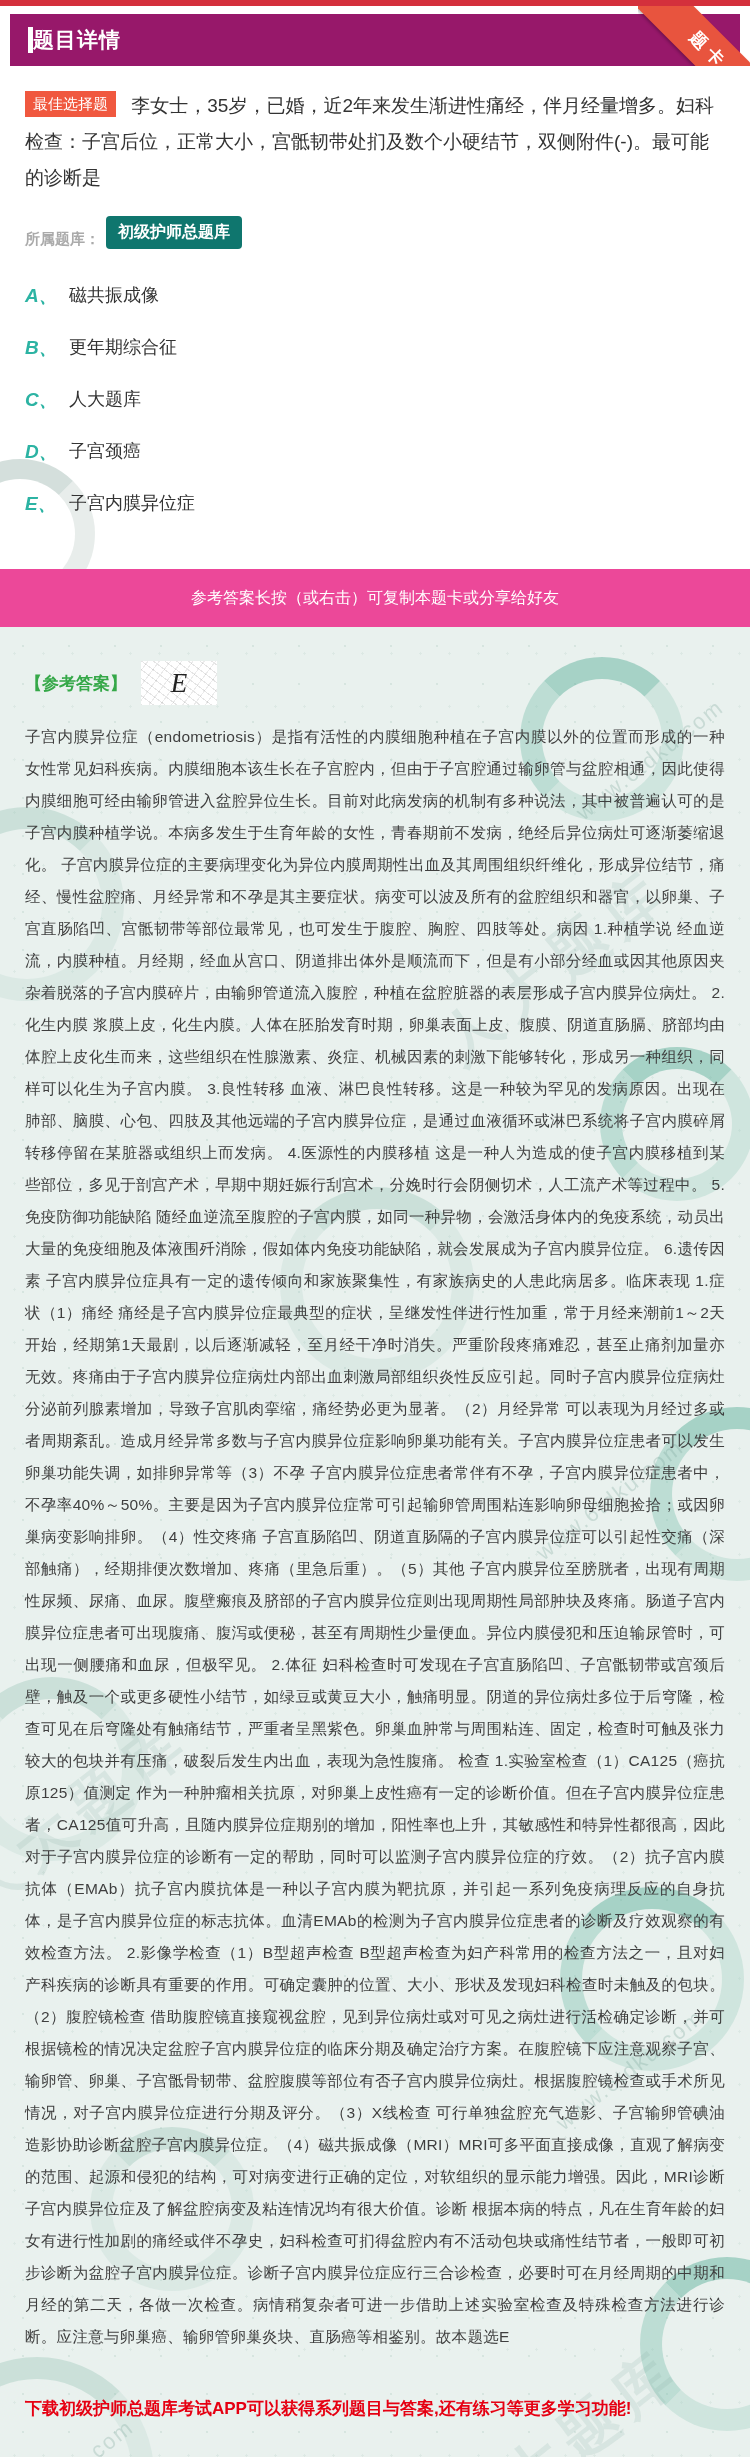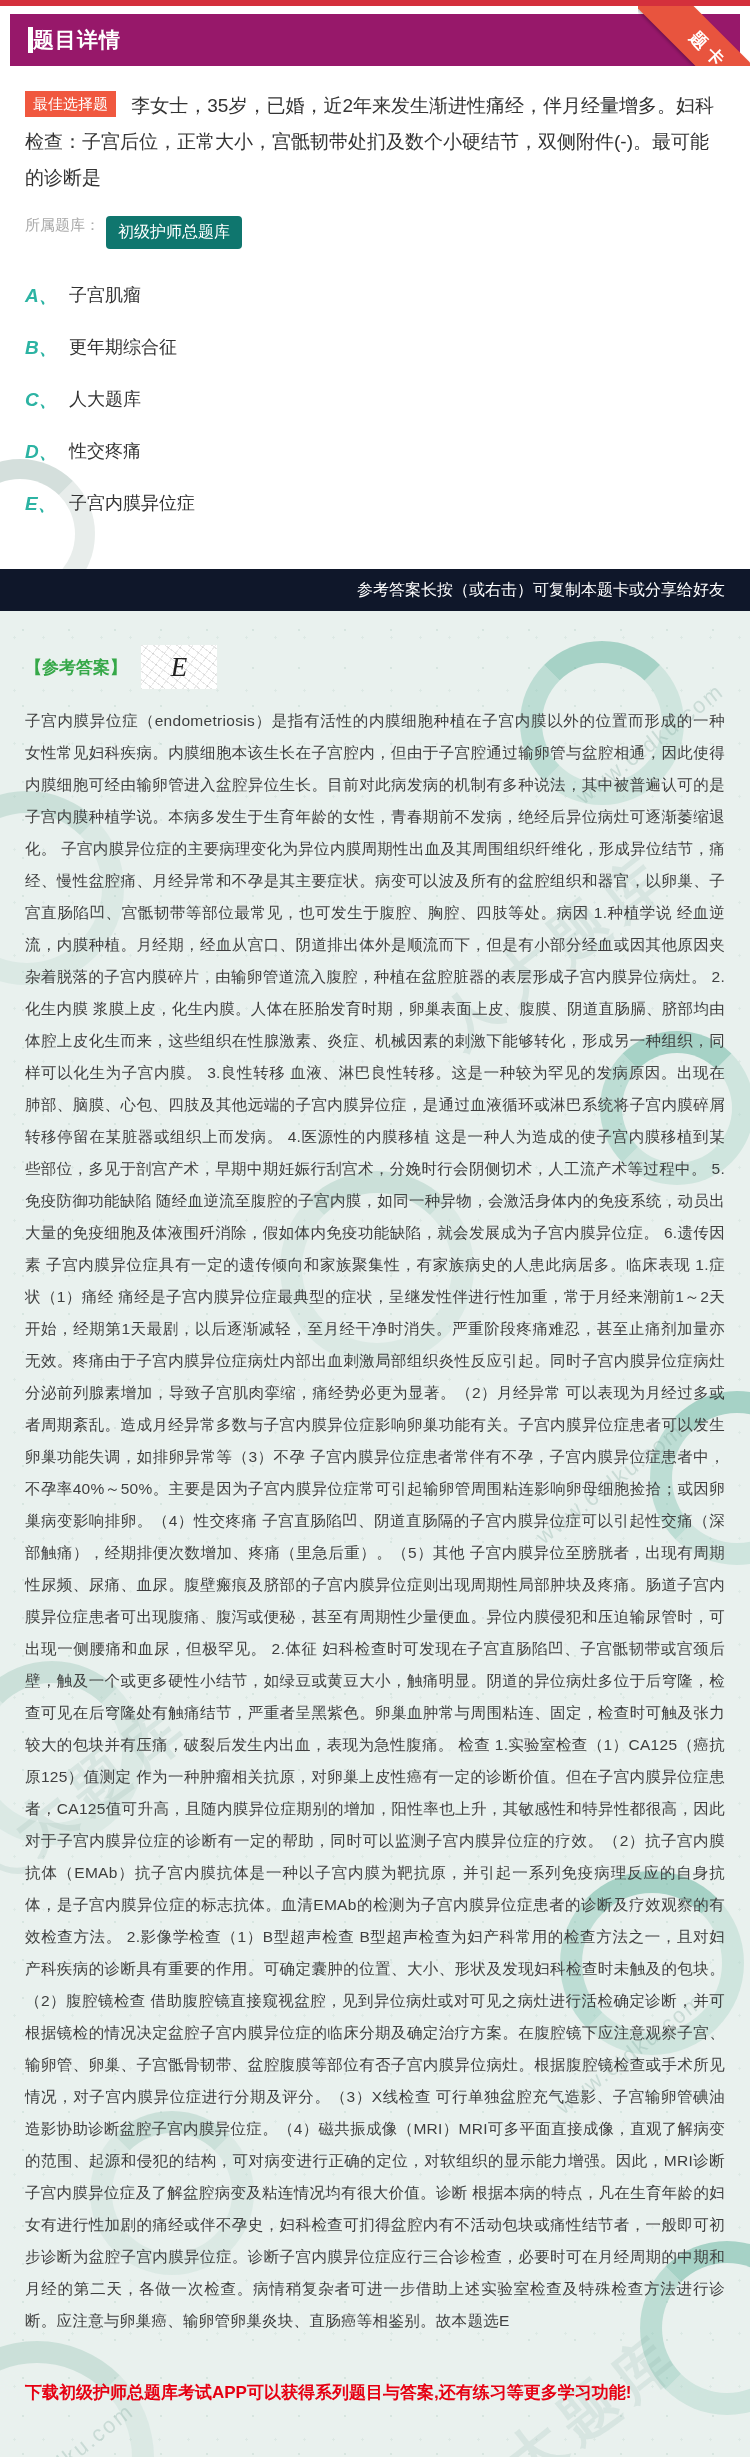--- a/index.html
+++ b/index.html
@@ -31,36 +31,36 @@
     letter-spacing:6px;font-weight:bold;box-shadow:0 2px 3px rgba(0,0,0,.25);pointer-events:auto;
   }
 
   
   .question-card{background:#fff;padding:22px 25px 26px 25px;position:relative;overflow:hidden;}
   .q-stem{margin:0;font-size:19px;line-height:36px;color:#333;position:relative;z-index:1;}
   .type-badge{
     display:inline-block;background:#f0583f;color:#fff;font-size:15px;line-height:15px;
     padding:5px 8px 6px 8px;border-radius:0;margin-right:10px;vertical-align:3px;
   }
-  .bank-row{margin-top:20px;font-size:15px;color:#aaa;display:flex;align-items:flex-start;position:relative;z-index:1;}
+  .bank-row{margin-top:20px;font-size:15px;color:#aaa;display:flex;align-items:flex-end;position:relative;z-index:1;font-weight:bold;}
   .bank-badge{
     display:inline-block;background:#0f766e;color:#fff;font-size:16px;
     padding:6px 12px;border-radius:4px;margin-left:6px;
   }
   .options{margin-top:34px;position:relative;z-index:1;}
   .option-row{display:flex;align-items:flex-start;margin-bottom:26px;}
   .option-letter{
     color:#2cb3a3;font-style:italic;font-weight:bold;font-size:19px;
     width:44px;flex:0 0 44px;
   }
   .option-text{font-size:18px;color:#333;line-height:24px;}
 
   
   .answer-bar{
-    background:#0f172a;color:#fff;height:42px;display:flex;justify-content:flex-end;
+    background:#ec4899;color:#fff;height:58px;display:flex;justify-content:center;
     align-items:center;padding:0 25px;font-size:16px;
   }
 
   
   .answer-section{
     position:relative;background:#e9f1ee;min-height:1911px;box-sizing:border-box;
     padding:24px 25px 40px 25px;overflow:hidden;
     background-image:
       radial-gradient(rgba(130,170,158,.18) 1.2px, transparent 1.3px),
       radial-gradient(rgba(130,170,158,.12) 1px, transparent 1.1px);
@@ -132,33 +132,33 @@
     </p>
 
     <div class="bank-row">
       <span>所属题库：</span>
       <span class="bank-badge">初级护师总题库</span>
     </div>
 
     <div class="options">
       <div class="option-row">
         <span class="option-letter">A、</span>
-        <span class="option-text">子宫肌瘤</span>
+        <span class="option-text">磁共振成像</span>
       </div>
       <div class="option-row">
         <span class="option-letter">B、</span>
         <span class="option-text">更年期综合征</span>
       </div>
       <div class="option-row">
         <span class="option-letter">C、</span>
         <span class="option-text">人大题库</span>
       </div>
       <div class="option-row">
         <span class="option-letter">D、</span>
-        <span class="option-text">性交疼痛</span>
+        <span class="option-text">子宫颈癌</span>
       </div>
       <div class="option-row">
         <span class="option-letter">E、</span>
         <span class="option-text">子宫内膜异位症</span>
       </div>
     </div>
   </div>
 
   <div class="answer-bar">
     <span>参考答案</span>

